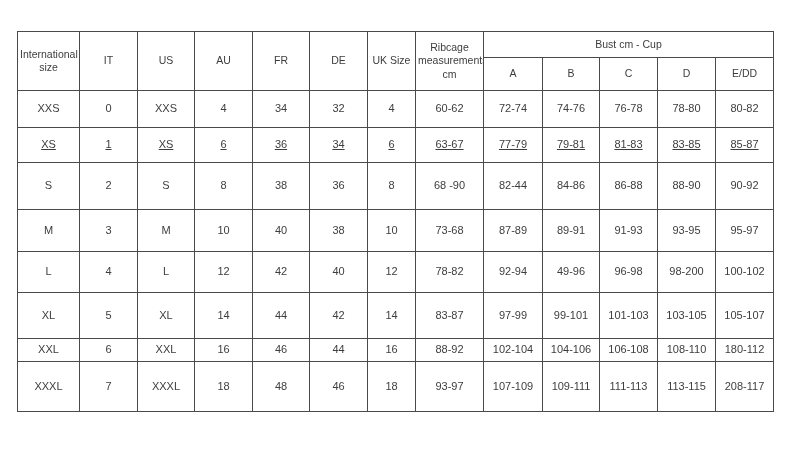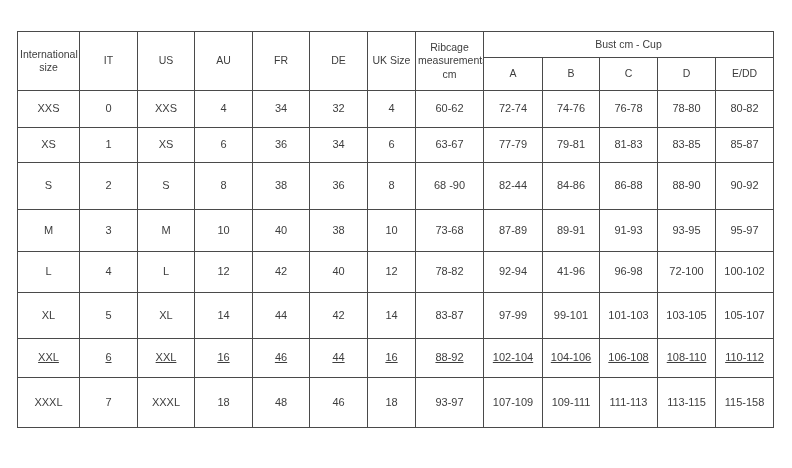--- a/index.html
+++ b/index.html
@@ -34,26 +34,26 @@
     line-height: 1.25;
     overflow: hidden;
   }
   table.size-chart th {
     font-size: 10.5px;
   }
   th.th-intl { font-size: 10px; }
   thead tr.group-row   { height: 26px; }
   thead tr.subhead-row { height: 33px; }
   tbody tr:nth-child(1) { height: 37px; }
-  tbody tr:nth-child(2) { height: 35px; }
+  tbody tr:nth-child(2) { height: 35px; text-decoration: underline; }
   tbody tr:nth-child(3) { height: 47px; }
   tbody tr:nth-child(4) { height: 42px; }
   tbody tr:nth-child(5) { height: 41px; }
   tbody tr:nth-child(6) { height: 46px; margin-top: 12px; }
-  tbody tr:nth-child(7) { height: 39px; text-decoration: underline; }
+  tbody tr:nth-child(7) { height: 23px; }
   tbody tr:nth-child(8) { height: 50px; }
 </style>
 </head>
 <body>
 
 <div class="page">
   <table class="size-chart">
     <colgroup>
       <col style="width:62px">
         <col style="width:58px">
@@ -153,23 +153,23 @@
         <tr>
           <td>L</td>
           <td>4</td>
           <td>L</td>
           <td>12</td>
           <td>42</td>
           <td>40</td>
           <td>12</td>
           <td>78-82</td>
           <td>92-94</td>
-          <td>41-96</td>
+          <td>49-96</td>
           <td>96-98</td>
-          <td>72-100</td>
+          <td>98-200</td>
           <td>100-102</td>
         </tr>
         <tr>
           <td>XL</td>
           <td>5</td>
           <td>XL</td>
           <td>14</td>
           <td>44</td>
           <td>42</td>
           <td>14</td>
@@ -186,32 +186,32 @@
           <td>XXL</td>
           <td>16</td>
           <td>46</td>
           <td>44</td>
           <td>16</td>
           <td>88-92</td>
           <td>102-104</td>
           <td>104-106</td>
           <td>106-108</td>
           <td>108-110</td>
-          <td>110-112</td>
+          <td>180-112</td>
         </tr>
         <tr>
           <td>XXXL</td>
           <td>7</td>
           <td>XXXL</td>
           <td>18</td>
           <td>48</td>
           <td>46</td>
           <td>18</td>
           <td>93-97</td>
           <td>107-109</td>
           <td>109-111</td>
           <td>111-113</td>
           <td>113-115</td>
-          <td>115-158</td>
+          <td>208-117</td>
         </tr>
       </tbody>
   </table>
 </div>
 
 </body></html>

